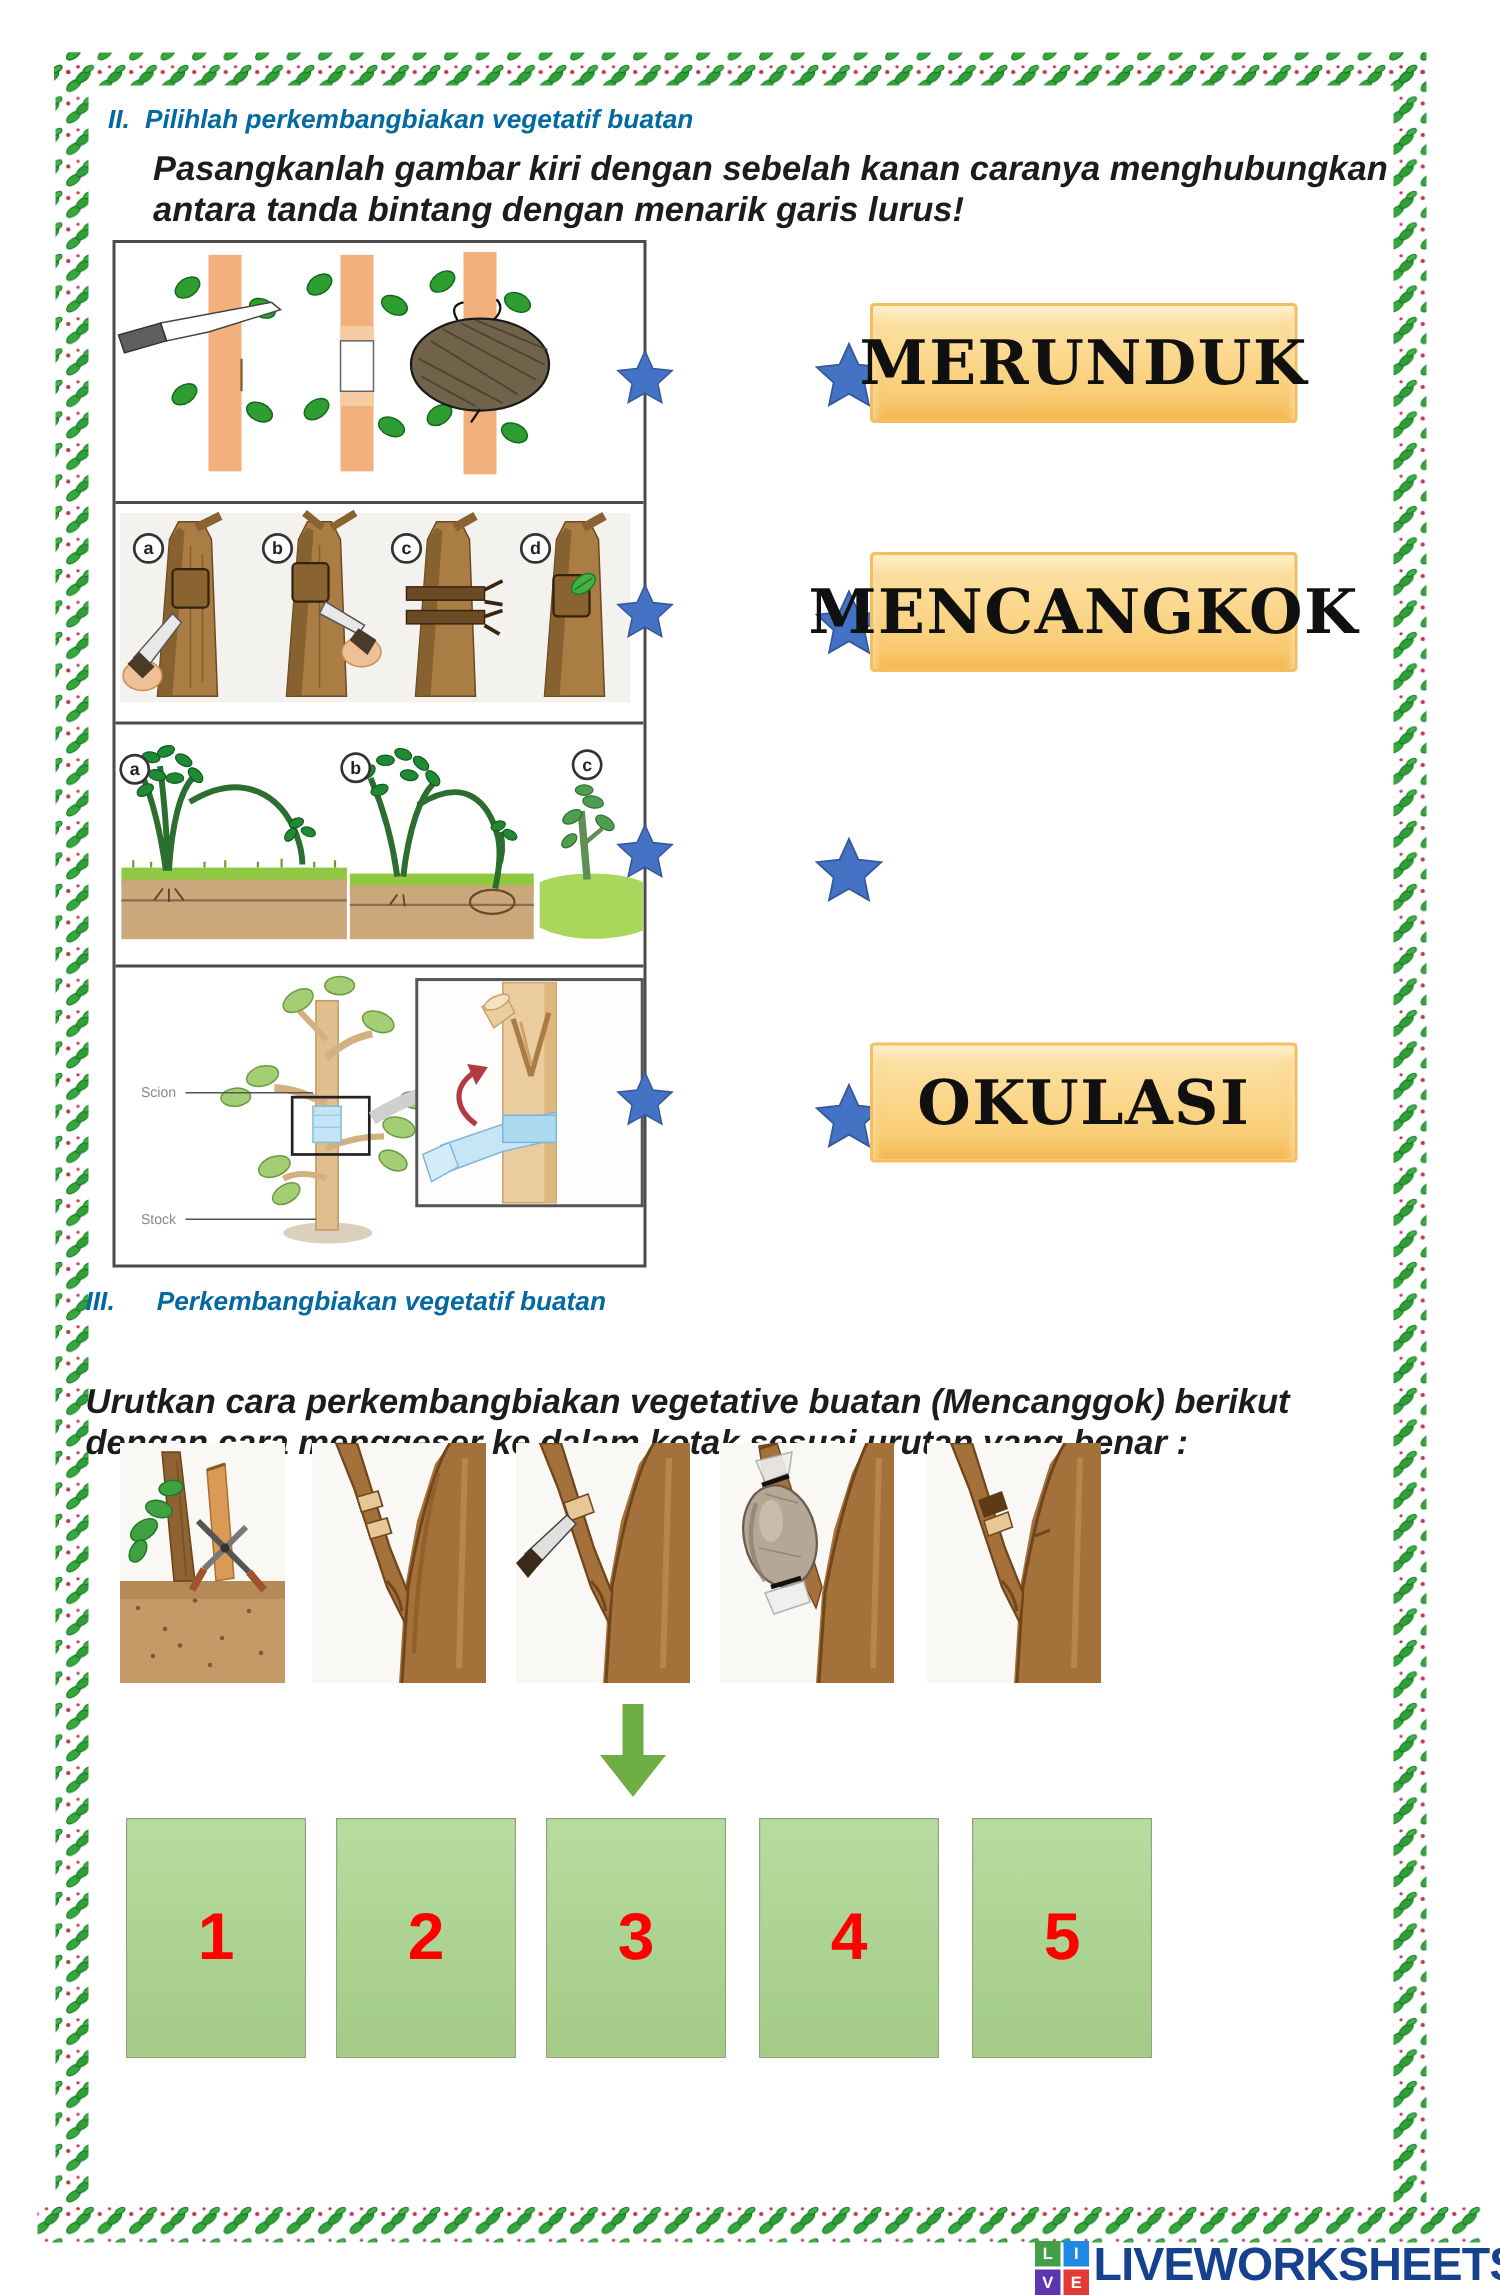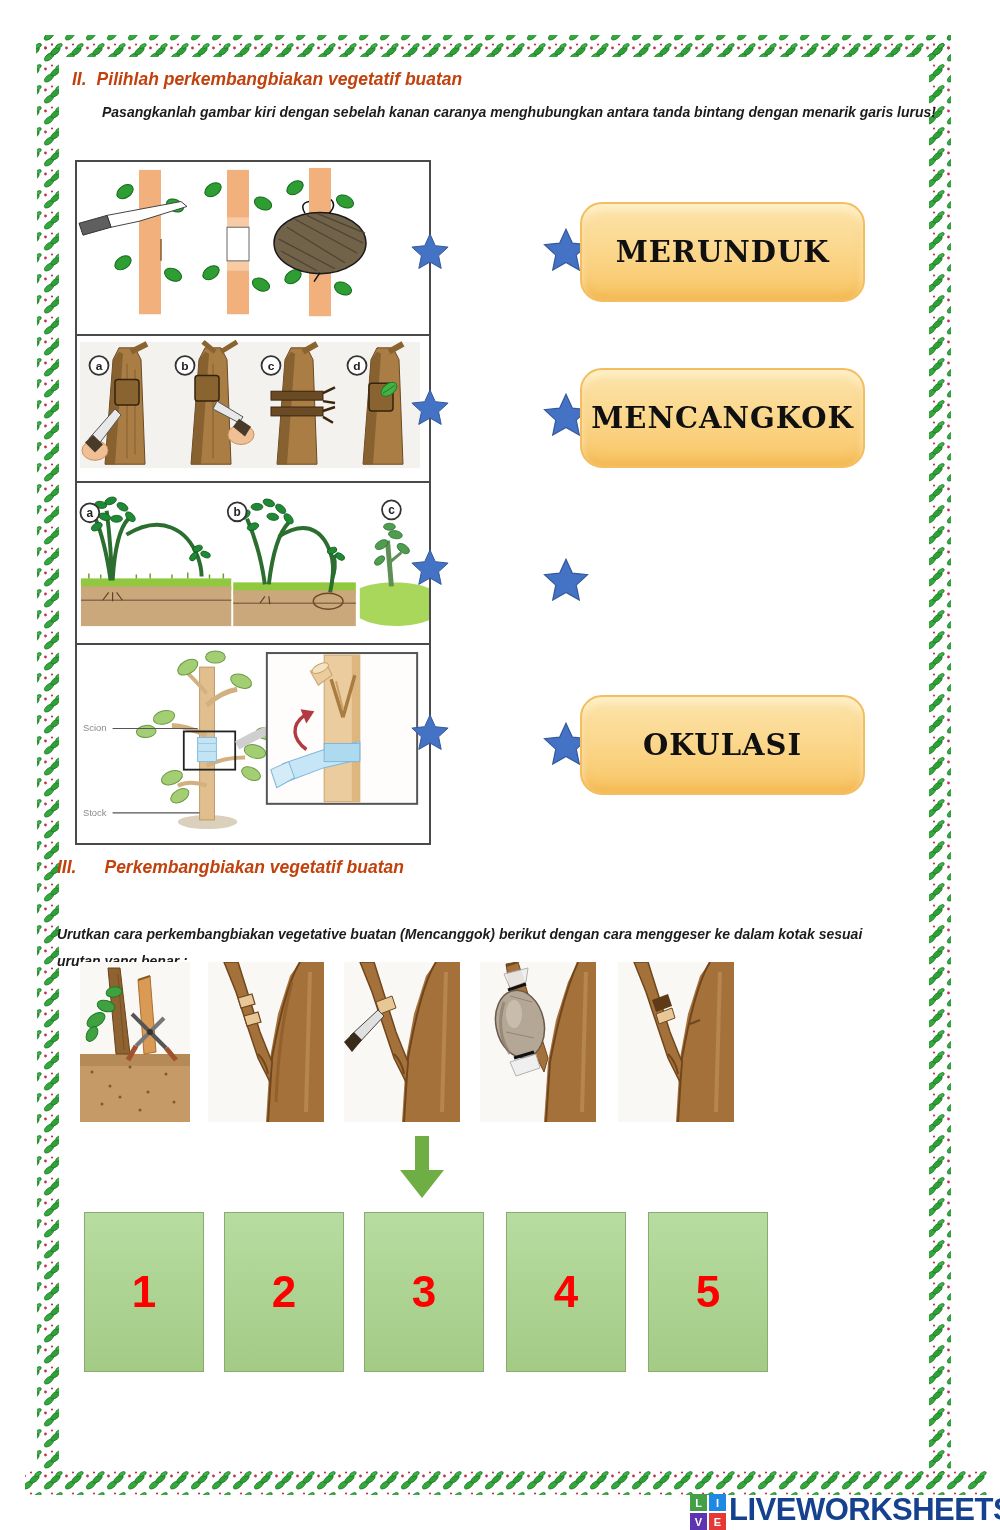--- a/index.html
+++ b/index.html
@@ -3,37 +3,37 @@
 <meta charset="utf-8">
 <style>
   html,body{margin:0;padding:0;background:#fff;}
   .page{position:relative;width:1000px;height:1530px;background:#ffffff;overflow:hidden;
         font-family:"Liberation Sans",sans-serif;}
   .abs{position:absolute;}
   svg{display:block;}
 
   
   .head{position:absolute;display:flex;gap:10px;font-style:italic;font-weight:bold;
-        font-size:17.5px;color:#c2410c;}
-  .instr{position:absolute;font-style:italic;font-weight:bold;font-size:14px;
+        font-size:17.5px;color:#0369a1;}
+  .instr{position:absolute;font-style:italic;font-weight:bold;font-size:23px;
          line-height:27px;color:#1c1c1c;}
 
   
   .match-box{position:absolute;left:75px;top:160px;width:356px;height:685px;
              border:2px solid #4a4a4a;box-sizing:border-box;background:#fff;}
   .m-row{position:relative;width:100%;border-bottom:2px solid #4a4a4a;box-sizing:border-box;}
-  .m-row:last-child{border-bottom:none;}
+  .m-row:last-child{border-bottom:none;margin-left:11px;}
   .m-row svg{width:100%;height:100%;}
 
   .star{position:absolute;}
 
-  .pill{position:absolute;left:580px;width:285px;height:100px;border-radius:22px;
+  .pill{position:absolute;left:580px;width:285px;height:80px;border-radius:3px;
         background:linear-gradient(180deg,#FCE3AB 0%,#FBD88E 45%,#F8C564 100%);
         border:2px solid #F4BE60;display:flex;align-items:center;justify-content:center;
-        font-family:"DejaVu Serif","Liberation Serif",serif;font-weight:bold;font-size:29px;
+        font-family:"DejaVu Serif","Liberation Serif",serif;font-weight:bold;font-size:41px;
         color:#101010;letter-spacing:1px;box-sizing:border-box;
         box-shadow:inset 0 6px 8px rgba(255,242,205,.9), inset 0 -7px 10px rgba(238,168,62,.45);}
 
   
   .panel{position:absolute;top:962px;height:160px;background:#FAF8F5;}
   .panel svg{width:100%;height:100%;}
 
   .slot{position:absolute;top:1212px;width:120px;height:160px;
         background:linear-gradient(180deg,#B7DCA0,#A3CB86);
         border:1.5px solid #8CAA70;box-sizing:border-box;

